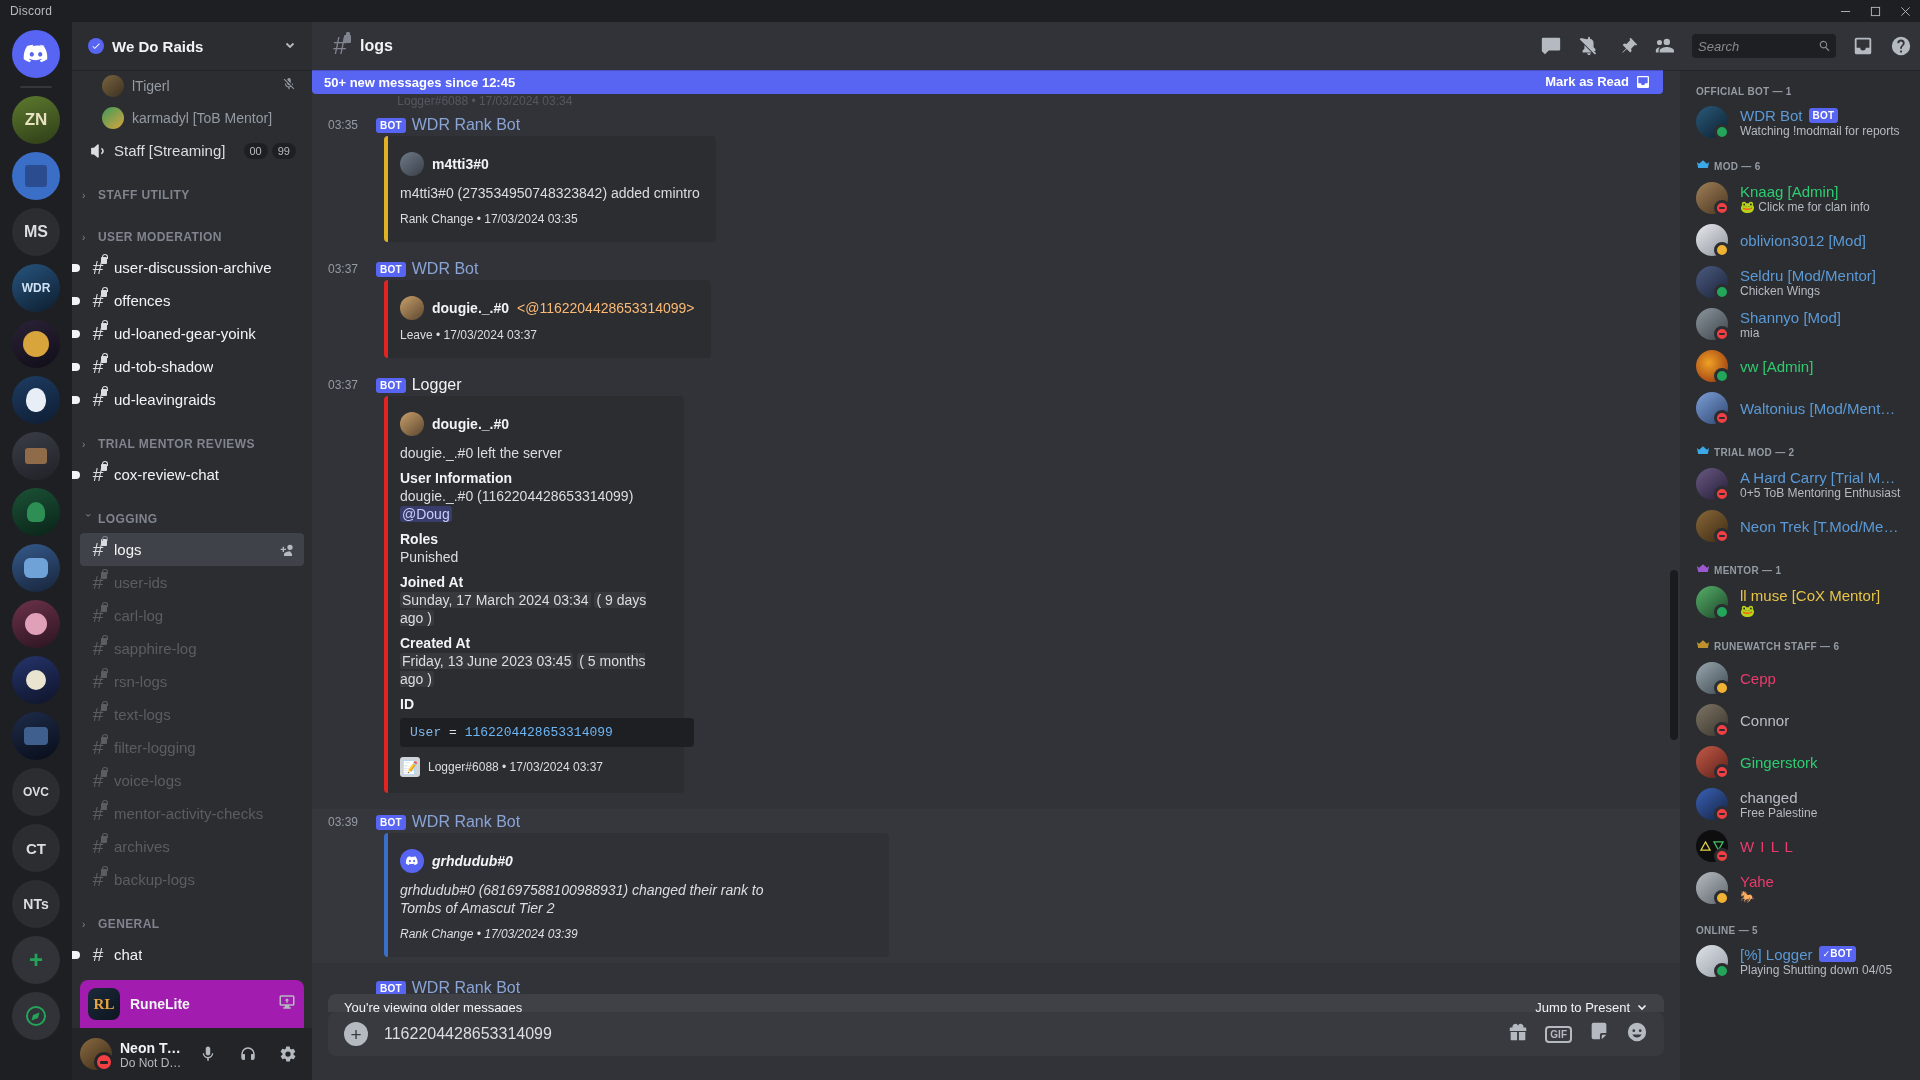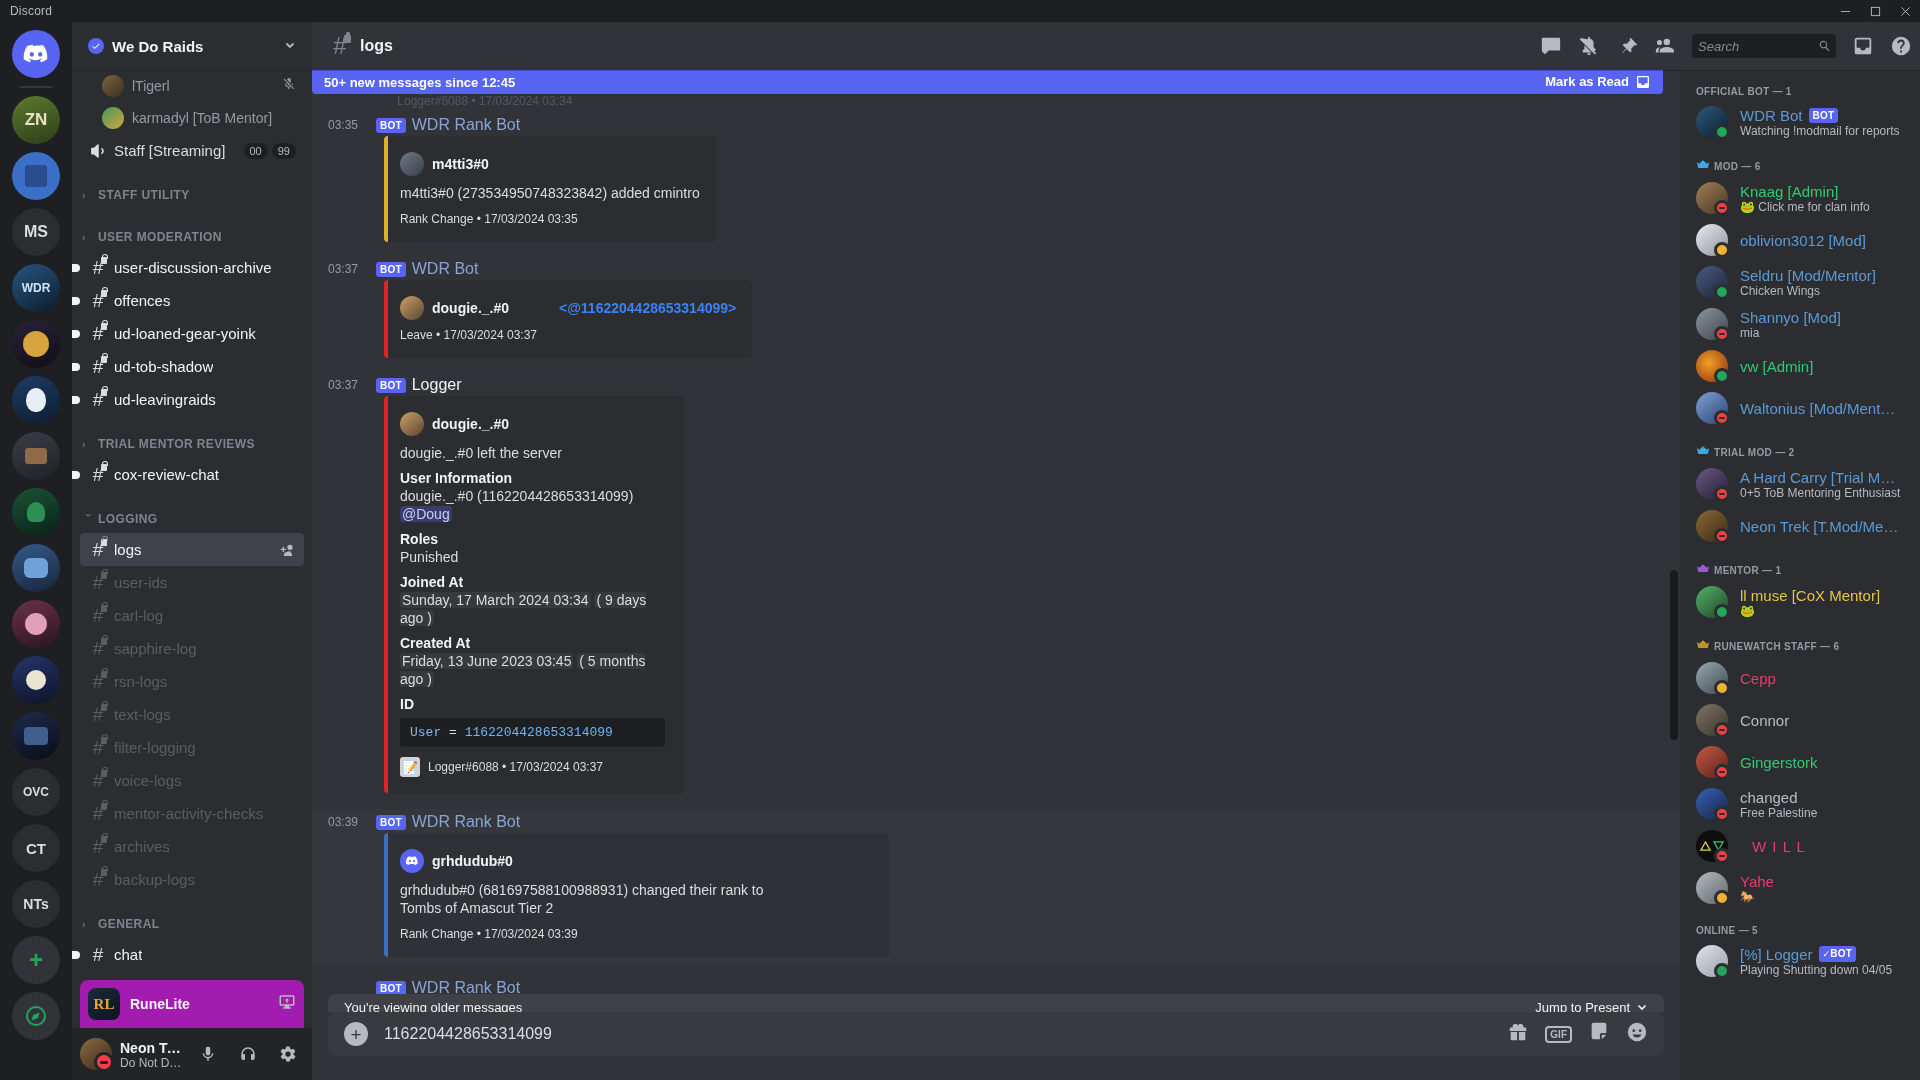--- a/index.html
+++ b/index.html
@@ -168,25 +168,25 @@
   .msg-ts { font-size: 12px; color:#949ba4; width: 42px; text-align:left; flex:0 0 42px;}
   .bot-tag { background:#5865f2; color:#fff; font-size: 10px; font-weight: 600;
              border-radius: 3px; padding: 1px 4px; line-height: 13px; letter-spacing:.2px;}
   .bot-tag.verified:before{ content:'\2713 '; font-size:9px;}
   .msg-author { font-size: 16px; font-weight: 500; }
 
   .embed {
     border-radius: 4px; background: #2b2d31; padding: 8px 16px 16px 12px;
     display: inline-block; max-width: 520px; min-width: 0; border-left: 4px solid #888;
   }
-  .embed.wide { max-width: 590px; }
+  .embed.wide { max-width: 590px; font-style: italic; }
   .embed .e-auth { display:flex; align-items:center; gap: 8px; margin-top:8px; margin-bottom: 8px;}
   .embed .e-auth .eav { width: 24px; height: 24px; border-radius: 50%; flex:0 0 24px; }
   .embed .e-auth .enm { font-size: 14px; font-weight: 600; color:#f2f3f5; }
-  .embed .e-auth .emention { font-size: 14px; font-weight: 700; color:#3b82f6;margin-left:42px; }
+  .embed .e-auth .emention { font-size: 14px; font-weight: 400; color:#fdba74; }
   .embed .e-desc { font-size: 14px; color:#dbdee1; line-height: 18px; margin-bottom: 8px;}
   .embed .e-fname { font-size: 14px; font-weight: 700; color:#f2f3f5; margin-top: 8px;}
   .embed .e-fval { font-size: 14px; color:#dbdee1; line-height: 18px; margin-top: 1px;}
   .embed .e-foot { display:flex; align-items:center; gap: 8px; margin-top: 10px;
                    font-size: 12px; color:#dbdee1; }
   .embed .e-foot .fav { width: 20px; height: 20px; border-radius: 50%; flex:0 0 20px;
                         display:flex;align-items:center;justify-content:center;font-size:13px;}
   .mention { background: rgba(88,101,242,.3); color:#c9cdfb; border-radius: 3px; padding: 0 2px;}
   .tstamp { background: rgba(255,255,255,.06); border-radius: 3px; padding: 0 2px;}
   .codeblock { background:#1e1f22; border-radius: 4px; padding: 7px 10px; margin-top: 6px;
@@ -640,21 +640,21 @@
                     <span class="tstamp">( 9 days ago )</span>
                   </div>
 
                   <div class="e-fname">Created At</div>
                   <div class="e-fval">
                     <span class="tstamp">Friday, 13 June 2023 03:45</span>
                     <span class="tstamp">( 5 months ago )</span>
                   </div>
 
                   <div class="e-fname">ID</div>
-                  <div class="codeblock" style="width:265px;">
+                  <div class="codeblock" style="width:294px;">
                     <span class="k">User</span>
                     <span class="op">=</span>
                     <span class="n">1162204428653314099</span>
                   </div>
 
                   <div class="e-foot">
                     <span class="fav" style="background:#cfd3da;border-radius:3px;">📝</span>
                     <span>Logger#6088 • 17/03/2024 03:37</span>
                   </div>
                 </div>
@@ -898,21 +898,21 @@
               <span class="m-av" style="background:#0e0e0e;display:flex;align-items:center;justify-content:center;gap:2px;">
                 <svg width="11" height="10" viewBox="0 0 12 11" fill="none" stroke="#e0d24a" stroke-width="1.3">
                     <path d="M6 1 L11 10 L1 10 Z"></path>
                   </svg>
                 <svg width="11" height="10" viewBox="0 0 12 11" fill="none" stroke="#3fc46a" stroke-width="1.3">
                     <path d="M6 10 L1 1 L11 1 Z"></path>
                   </svg>
                 <i class="m-badge dnd"></i>
                 </span>
               <span class="m-txt">
-                <span class="m-name" style="color:#eb3b6d;display:block;letter-spacing:1px;margin-left:12px;">W I L L</span>
+                <span class="m-name" style="color:#eb3b6d;display:block;letter-spacing:1px;">W I L L</span>
               </span>
             </div>
             <div class="m-row">
               <span class="m-av" style="background:linear-gradient(140deg,#b6bcc2,#5e656b)">
                 <i class="m-badge idle"></i>
                 </span>
               <span class="m-txt">
                 <span class="m-name" style="color:#eb3b6d;display:block">Yahe</span>
                 <span class="m-sub" style="display:block">🐎</span>
               </span>

